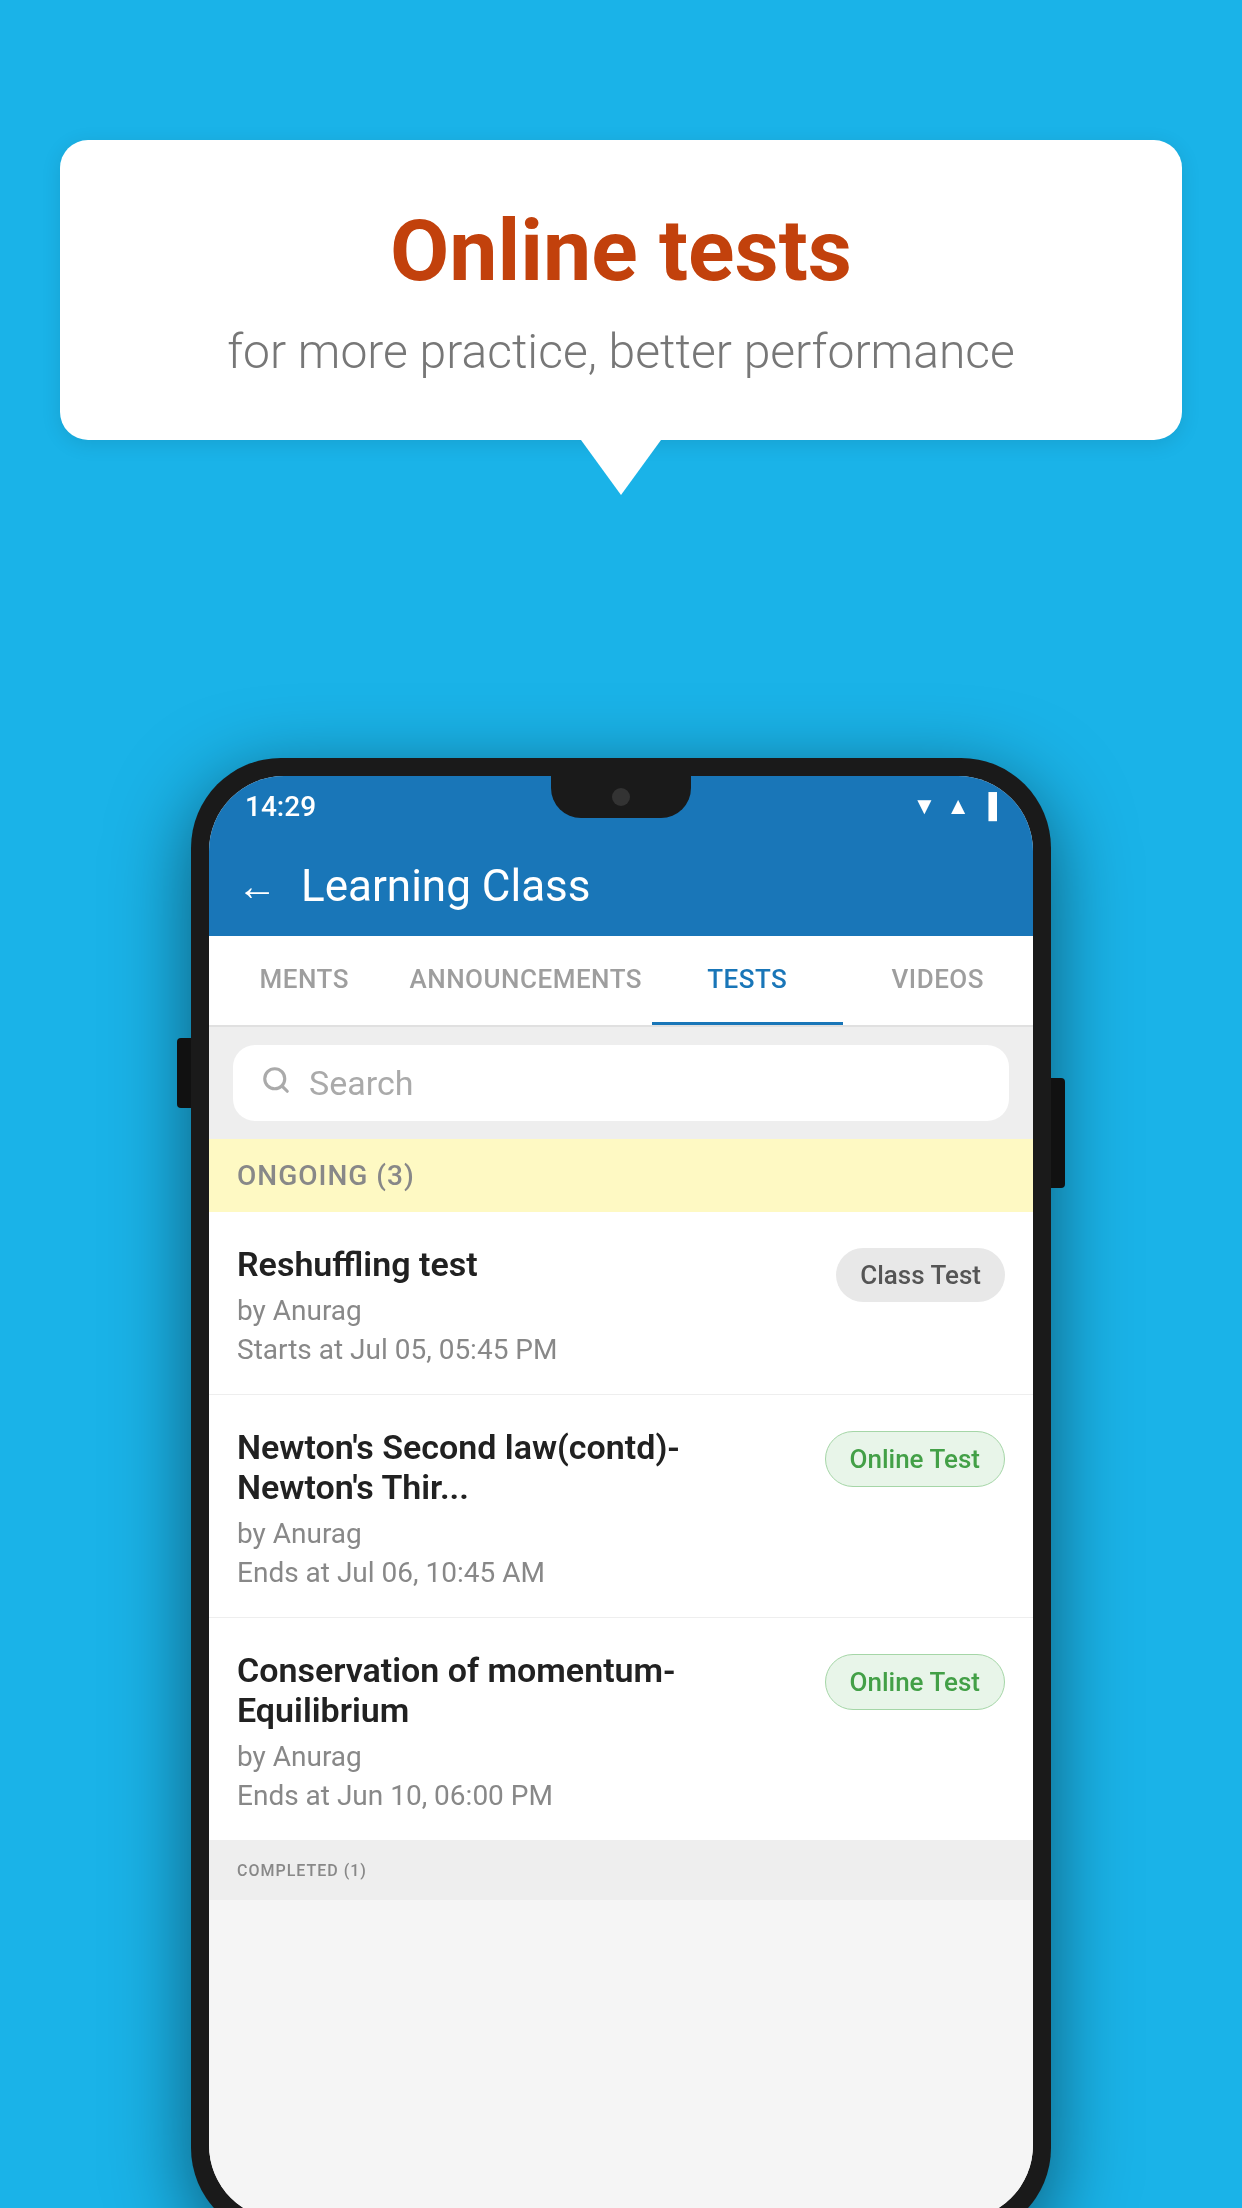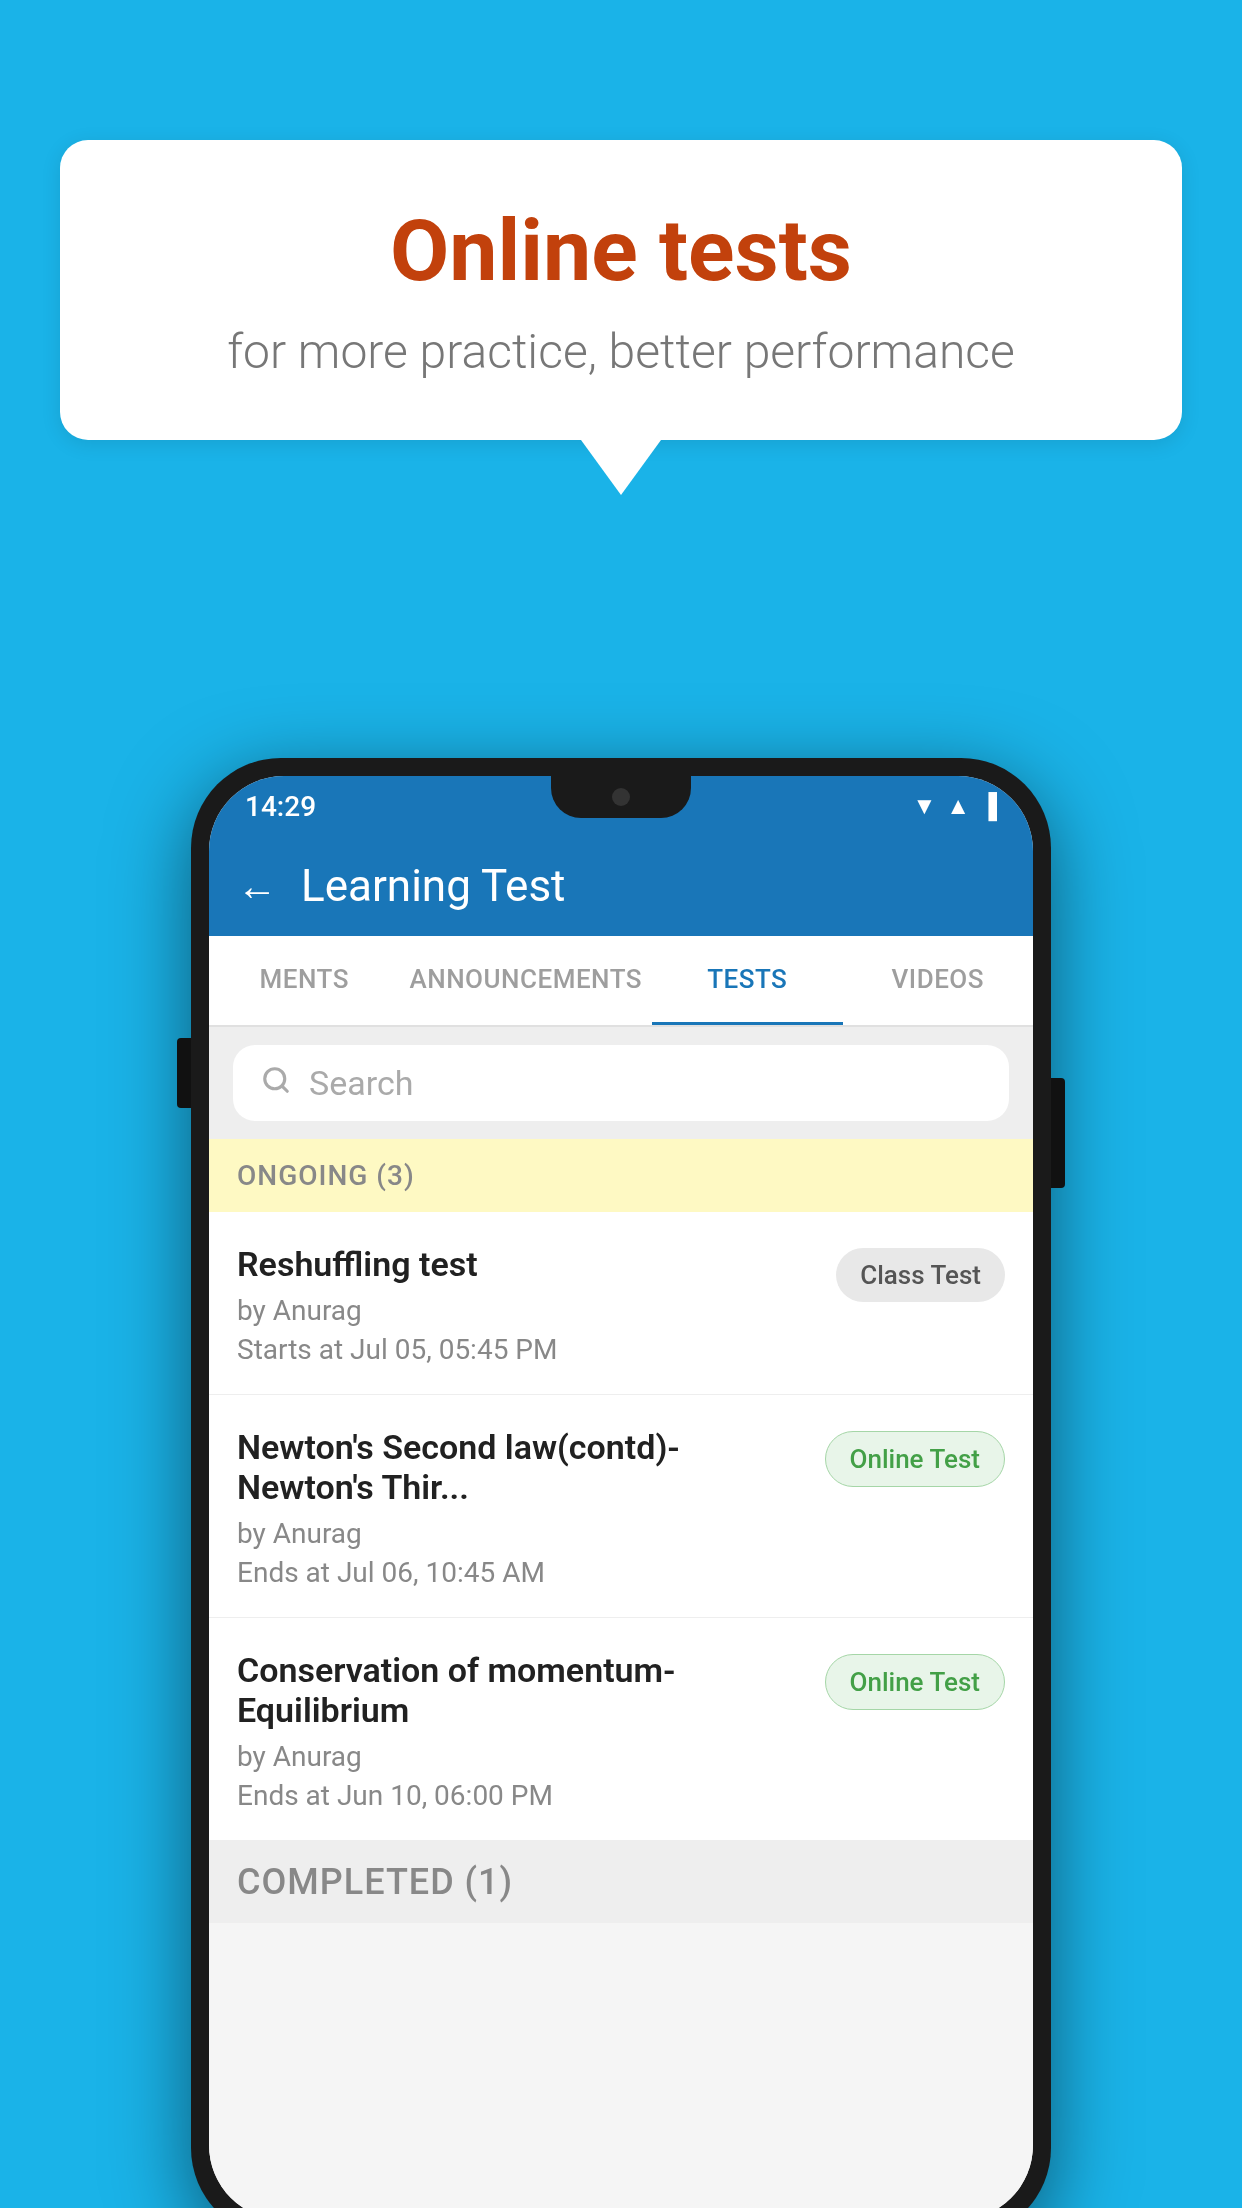--- a/index.html
+++ b/index.html
@@ -308,21 +308,21 @@
     }
 
     
     .completed-header {
       background: #eeeeee;
       padding: 20px 28px;
     }
 
     .completed-text {
       color: #888;
-      font-size: 36px;
+      font-size: 16px;
       font-weight: 500;
       letter-spacing: 1px;
     }
   </style>
 </head>
 <body>
 
 <div class="speech-bubble-container">
   <div class="speech-bubble">
     <h1>Online tests</h1>
@@ -343,21 +343,21 @@
         <span class="status-time">14:29</span>
         <div class="status-icons">
           <span class="status-icon">▼</span>
           <span class="status-icon">▲</span>
           <span class="status-icon">▐</span>
         </div>
       </div>
 
       <div class="app-bar">
         <span class="back-arrow">←</span>
-        <span class="app-bar-title">Learning Test</span>
+        <span class="app-bar-title">Learning Class</span>
       </div>
 
       <div class="tabs-container">
         <div class="tab">
           <span>MENTS</span>
         </div>
         <div class="tab">
           <span>ANNOUNCEMENTS</span>
         </div>
         <div class="tab active">

